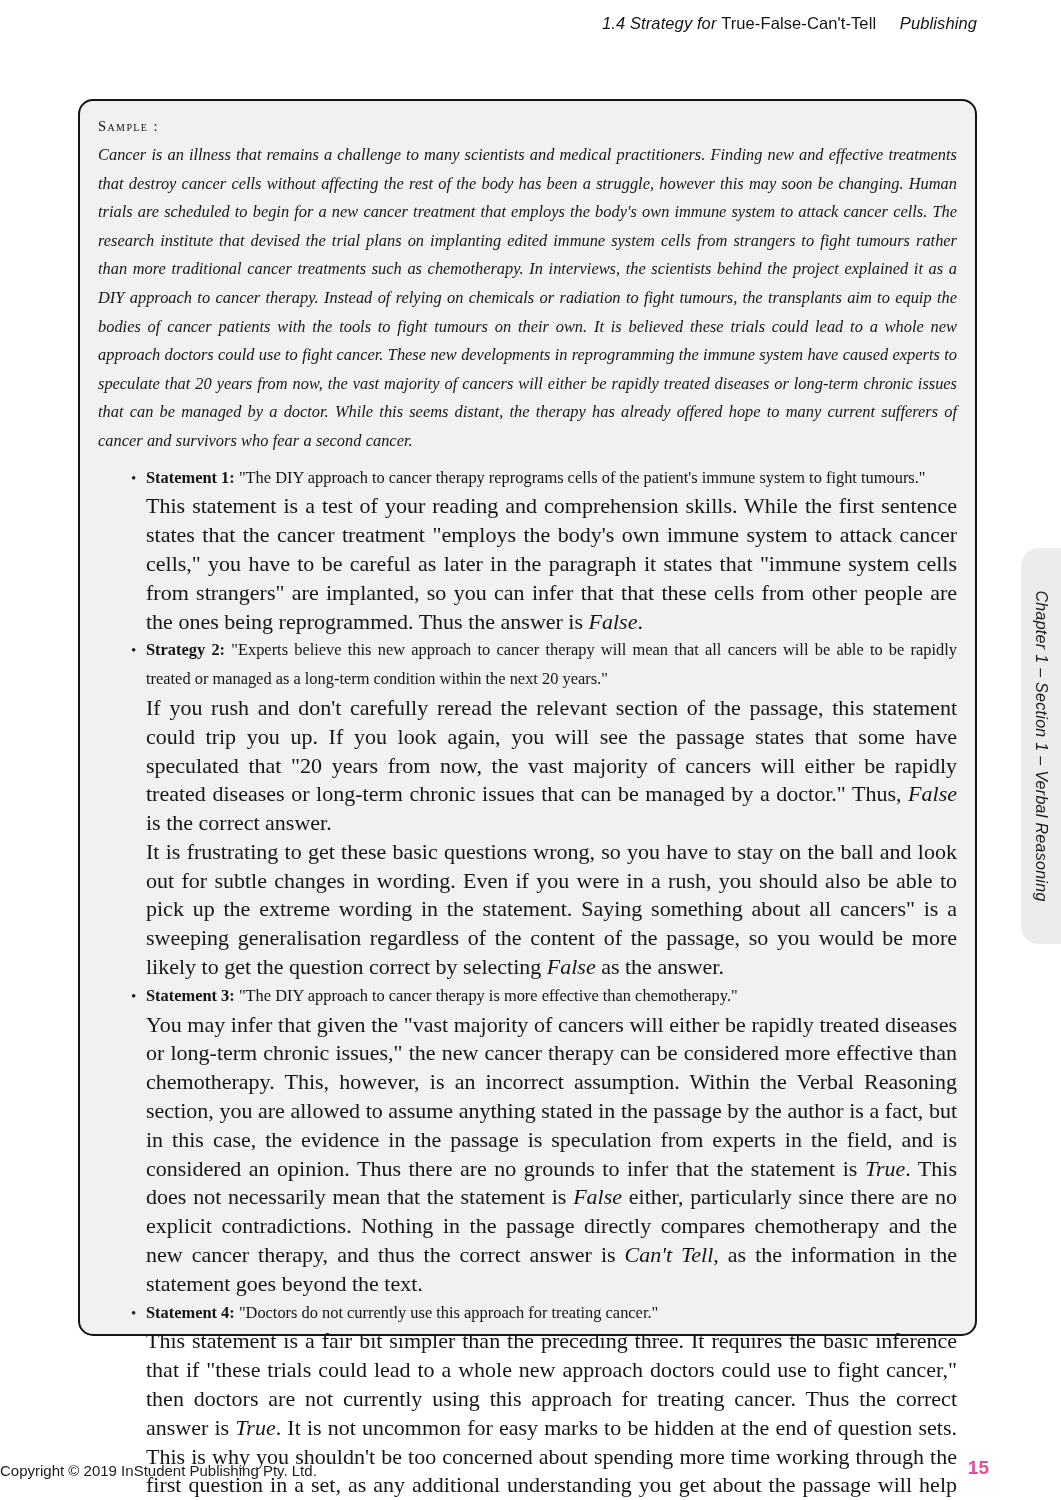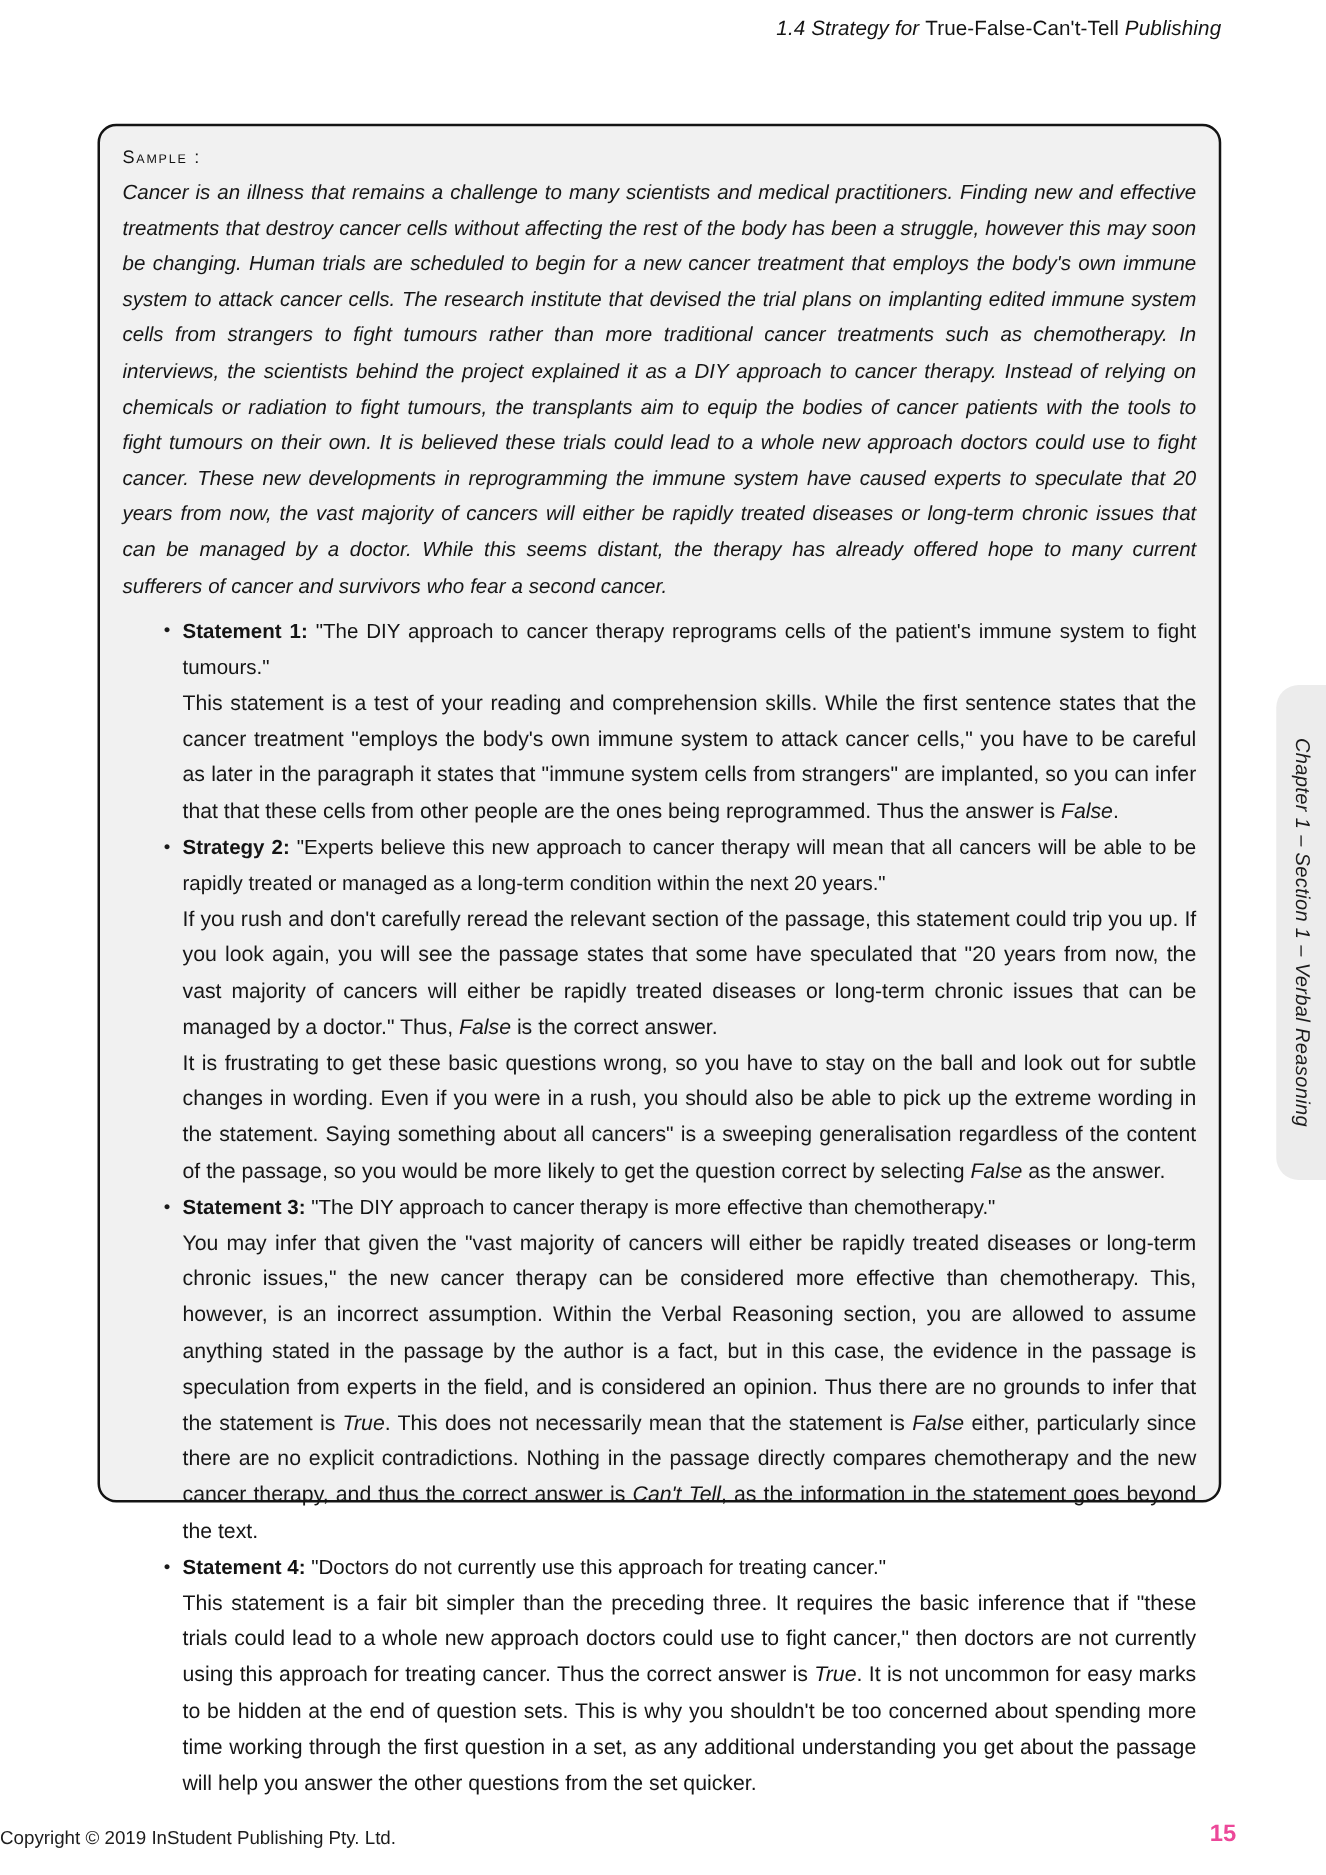--- a/index.html
+++ b/index.html
@@ -19,35 +19,36 @@
   
   .page-header {
     position: absolute;
     top: 14px;
     right: 84px;
     font-size: 16.5px;
     letter-spacing: 0.1px;
     white-space: nowrap;
     color: #141414;
   }
-  .page-header .it { font-style: italic; }
+  .page-header .it { font-style: italic; margin-left: 19px; }
   .page-header .ro { font-style: normal; }
 
   
   .sample-box {
     position: absolute;
     left: 78px;
     top: 99px;
     width: 899px;
-    height: 1103px;
+    height: 1237px;
     box-sizing: border-box;
     border: 2.2px solid #141414;
     border-radius: 15px;
     background: #f1f1f1;
     padding: 17px 16px 10px 16px;
+    font-family: Liberation Serif, serif;
   }
 
   .sample-label {
     font-size: 14.5px;
     font-variant: small-caps;
     letter-spacing: 1.4px;
     font-weight: 400;
     color: #131313;
     margin: 0 0 6px 2px;
   }
@@ -85,21 +86,21 @@
   .stmt-head {
     font-size: 16.4px;
     line-height: 28.8px;
     text-align: justify;
     margin: 0;
     color: #141414;
   }
   .stmt-head b { font-weight: bold; }
 
   .stmt-body {
-    font-size: 17px;
+    font-size: 22px;
     line-height: 28.8px;
     text-align: justify;
     margin: 0;
     color: #161616;
   }
   .stmt-body i, .stmt-head i { font-style: italic; }
 
   
   .side-tab {
     position: absolute;

